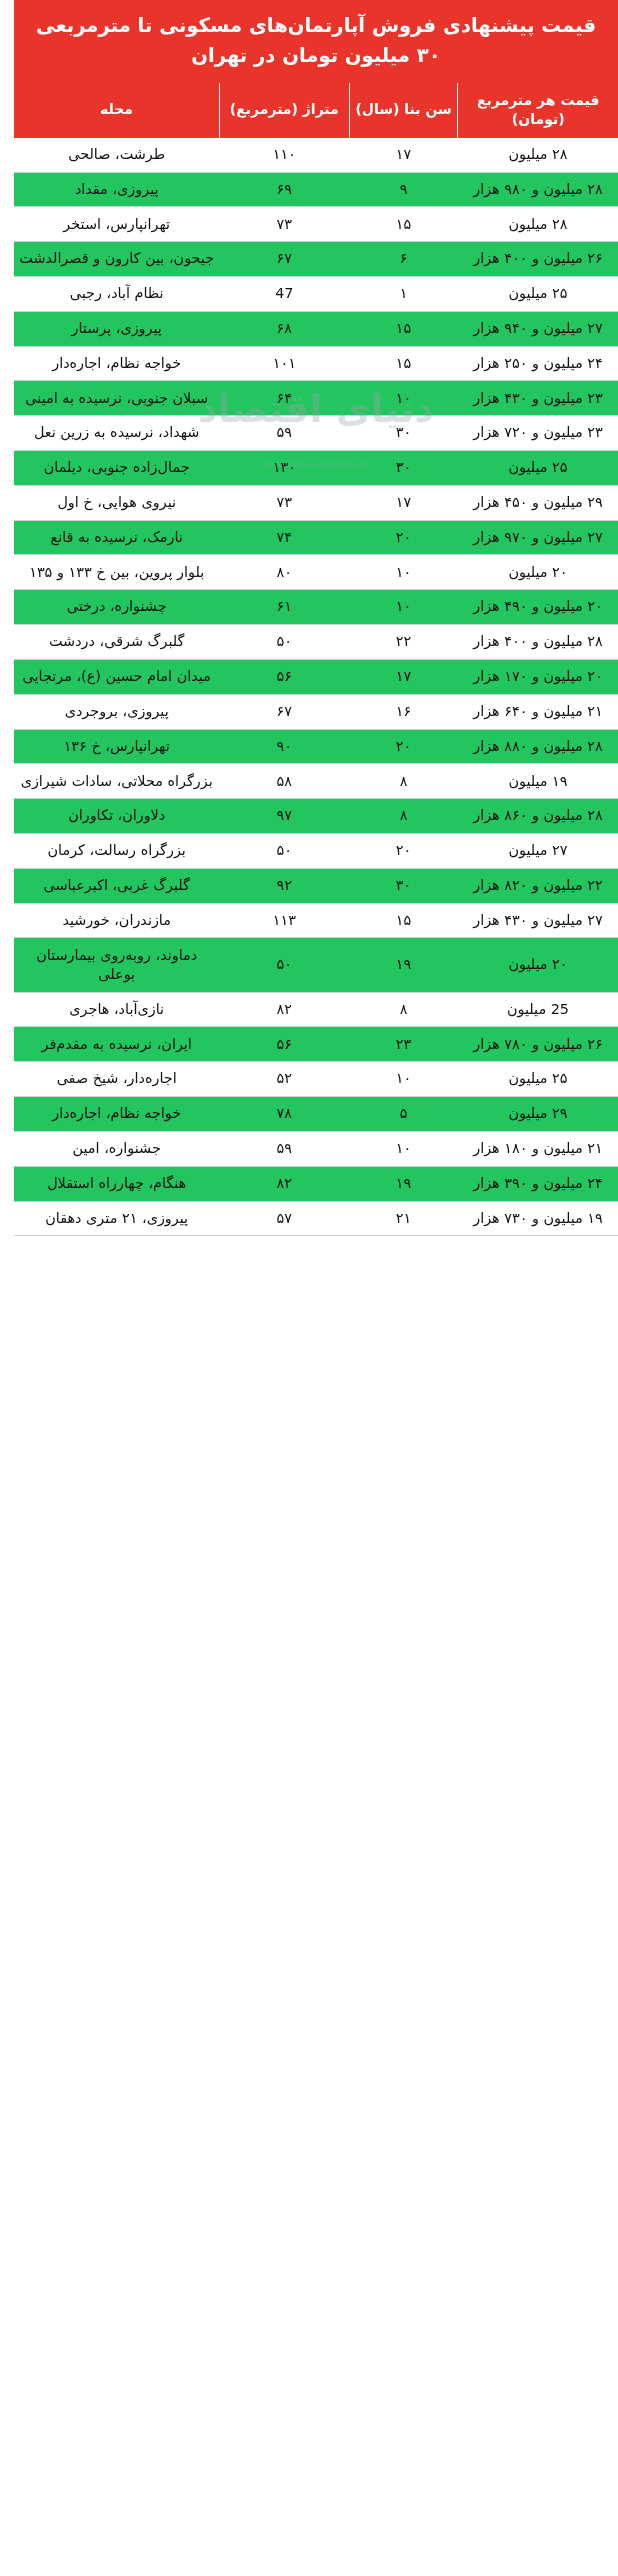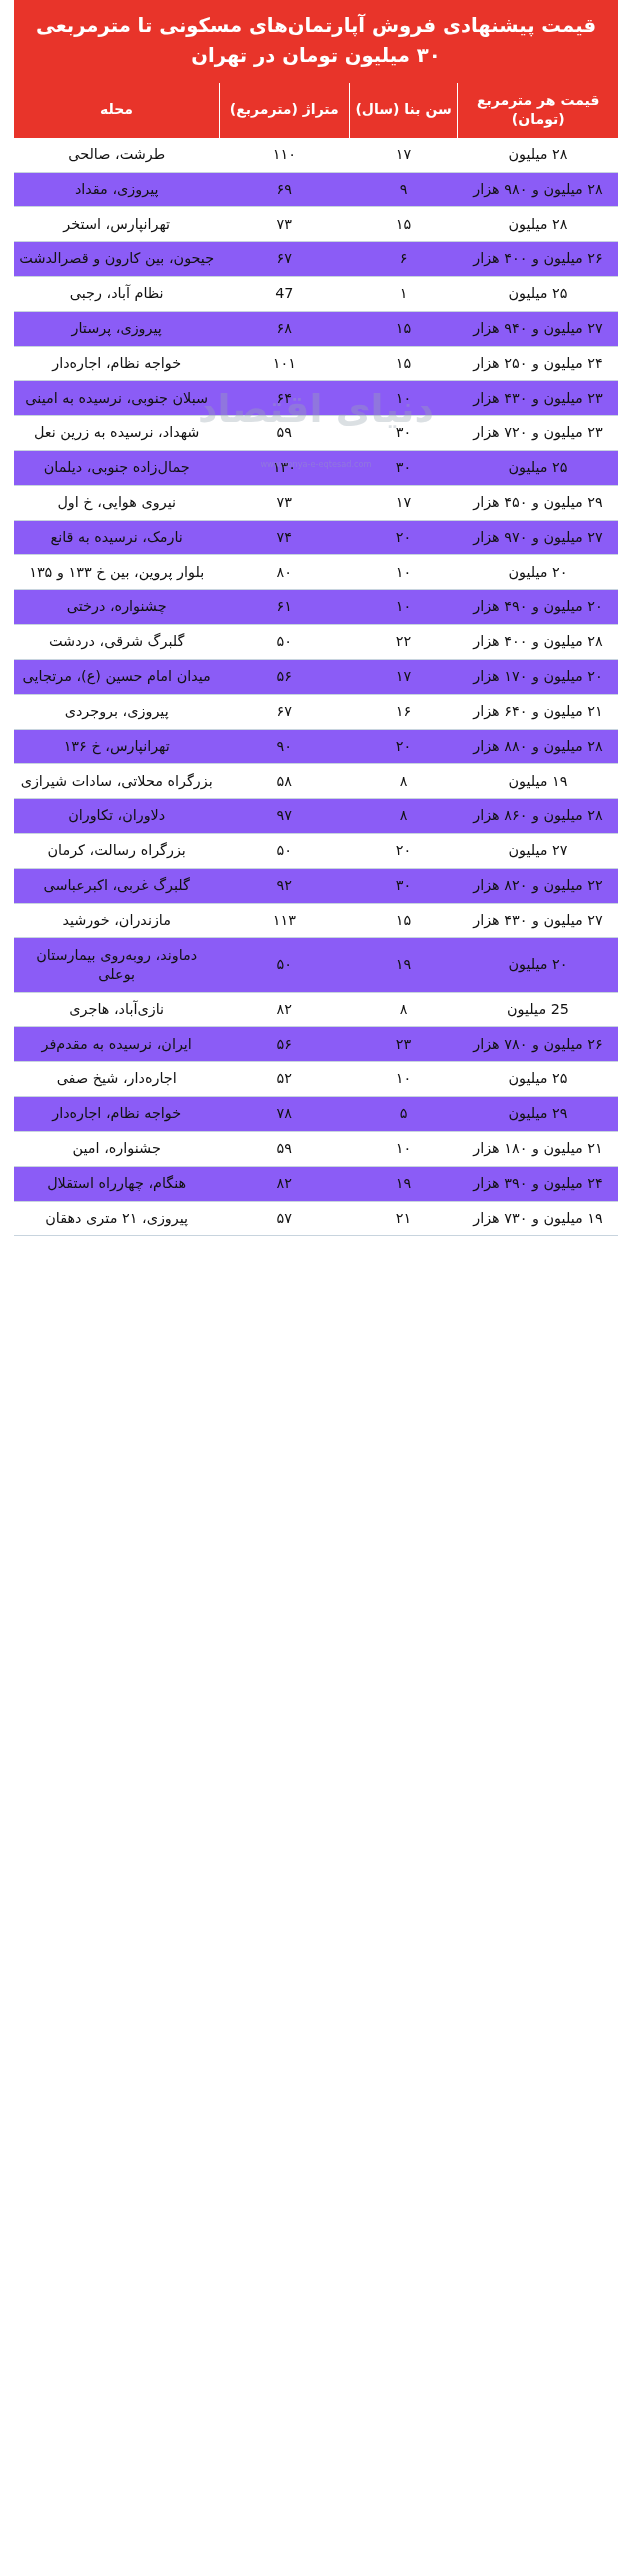--- a/index.html
+++ b/index.html
@@ -57,21 +57,21 @@
     color: #111111;
     text-align: center;
     vertical-align: middle;
     padding: 7.2px 4.1px;
     border-bottom: 0.5px solid #c8d4de;
     line-height: 1.35;
   }
   table.price-table td.region {
   }
   table.price-table tbody tr.odd td  { background: #ffffff; }
-  table.price-table tbody tr.even td { background: #8b5cf6; }
+  table.price-table tbody tr.even td { background: #22c55e; }
 
   .watermark {
     position: absolute;
     left: 0;
     width: 100%;
     height: 62px;
     display: flex;
     align-items: center;
     justify-content: center;
     pointer-events: none;

